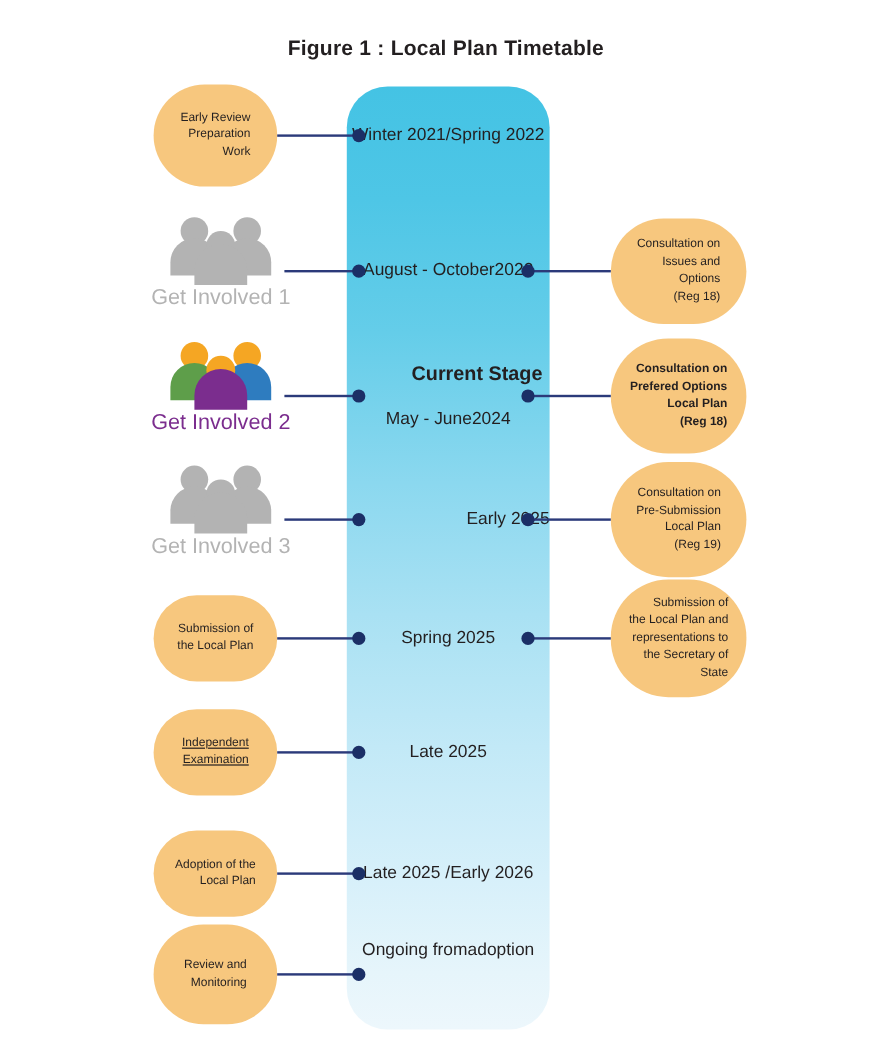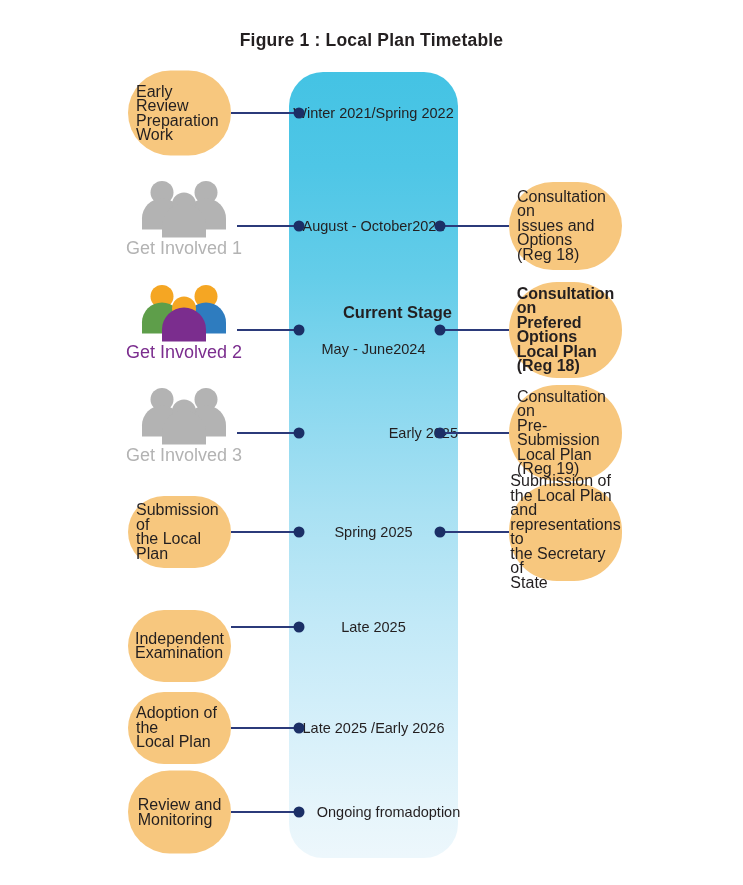--- a/index.html
+++ b/index.html
@@ -85,22 +85,22 @@
   }
 
   
   .callout {
     position: absolute;
     background: #f7c77e;
     border-radius: 48px;
     display: flex;
     align-items: center;
     justify-content: center;
-    text-align: left;
-    font-size: 16px;
+    text-align: right;
+    font-size: 10px;
     line-height: 14.5px;
     color: #231f20;
     transform: translateY(-50%);
     padding: 4px 8px;
     box-sizing: border-box;
   }
   .callout.bold { font-weight: bold; }
   .callout span { display: block; }
 
   
@@ -227,38 +227,38 @@
         <span>Submission of</span>
         <span>the Local Plan and</span>
         <span>representations to</span>
         <span>the Secretary of</span>
         <span>State</span>
       </div>
   </div>
     <div class="connector" style="left:440px;top:532px;width:69px;"></div>
     <div class="dot" style="left:440px;top:532px;"></div>
     <div class="center-label" style="top:627px;"><span>Late 2025</span></div>
-    <div class="callout" style="left:128px;top:646px;width:103px;height:72px;">
+    <div class="callout" style="left:128px;top:627px;width:103px;height:72px;text-decoration:underline;">
     <div>
         <span>Independent</span>
         <span>Examination</span>
       </div>
   </div>
     <div class="connector" style="left:231px;top:627px;width:68px;"></div>
     <div class="dot" style="left:299px;top:627px;"></div>
     <div class="center-label" style="top:728px;"><span>Late 2025 /</span><span>Early 2026</span></div>
     <div class="callout" style="left:128px;top:728px;width:103px;height:72px;">
     <div>
         <span>Adoption of the</span>
         <span>Local Plan</span>
       </div>
   </div>
     <div class="connector" style="left:231px;top:728px;width:68px;"></div>
     <div class="dot" style="left:299px;top:728px;"></div>
-    <div class="center-label" style="top:812px;margin-left:15px;"><span>Ongoing from</span><span>adoption</span></div>
+    <div class="center-label" style="top:792px;"><span>Ongoing from</span><span>adoption</span></div>
     <div class="callout" style="left:128px;top:812px;width:103px;height:83px;">
     <div>
         <span>Review and</span>
         <span>Monitoring</span>
       </div>
   </div>
     <div class="connector" style="left:231px;top:812px;width:68px;"></div>
     <div class="dot" style="left:299px;top:812px;"></div>
   </div>
 

